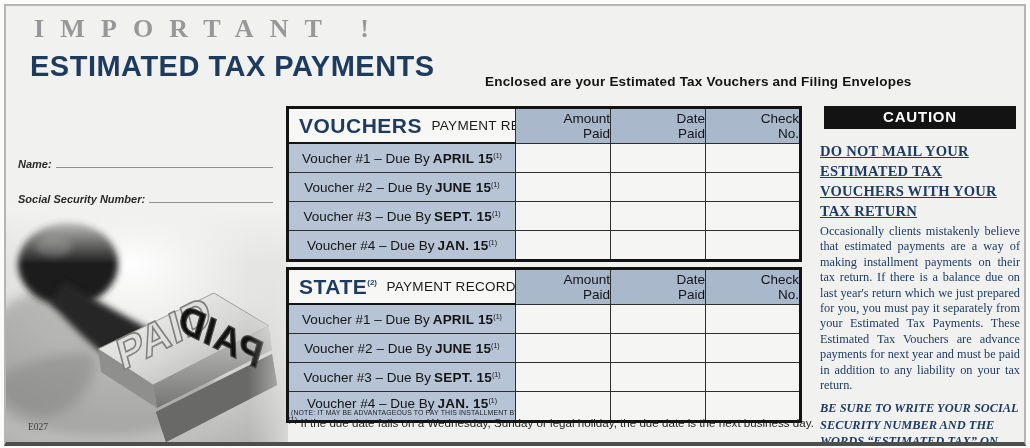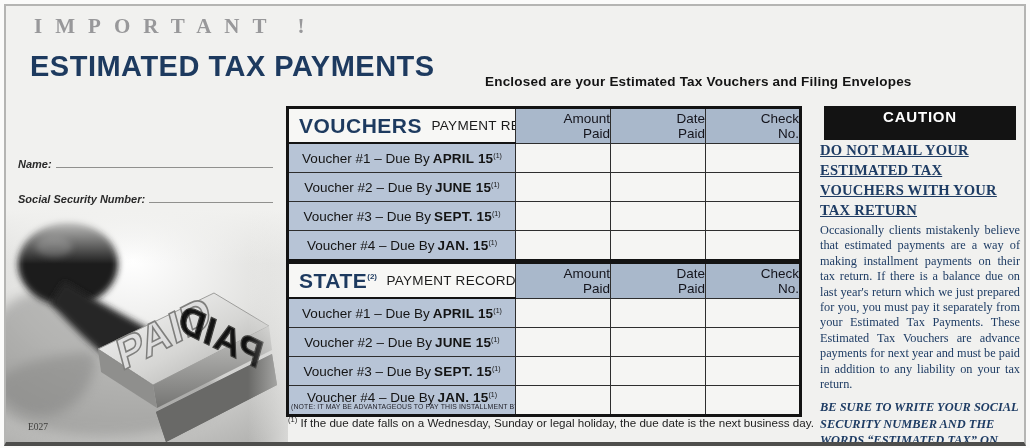--- a/index.html
+++ b/index.html
@@ -3,39 +3,39 @@
 <meta charset="utf-8">
 <style>
   html,body{margin:0;padding:0;background:#fff;}
   .page{position:relative;width:1030px;height:448px;background:#fbfbfa;overflow:hidden;
         font-family:"Liberation Sans",sans-serif;}
   .card{position:absolute;left:4px;top:4px;right:4px;bottom:2px;background:#f1f1ef;
         border:2px solid #b5b5b3;border-bottom:4px solid #4e4e4c;overflow:hidden;}
 
   
   .important{position:absolute;left:28px;top:8px;font-family:"Liberation Serif",serif;
-        font-weight:700;font-size:21px;letter-spacing:0.62em;color:#98989a;white-space:nowrap;}
+        font-weight:700;font-size:26px;letter-spacing:0.62em;color:#98989a;white-space:nowrap;}
   .title{position:absolute;left:24px;top:44px;margin:0;font-size:29px;font-weight:700;
         letter-spacing:0.5px;color:#1d3a5f;white-space:nowrap;}
   .subtitle{position:absolute;left:479px;top:68px;font-size:13.5px;font-weight:700;
         color:#141414;letter-spacing:0.2px;white-space:nowrap;}
 
   
   .field{position:absolute;left:12px;width:255px;display:flex;align-items:baseline;
         font-size:11px;font-weight:700;font-style:italic;color:#2a2a2a;white-space:nowrap;margin-top:34px;}
   .field .line{flex:1;border-bottom:1.2px solid #90908e;height:0.85em;margin-left:4px;min-width:10px;}
   #f-name{top:118px;}
   #f-ssn{top:153px;}
   #f-year{top:188px;}
 
   
   table.ptable{position:absolute;left:280px;width:514px;border-collapse:collapse;
         table-layout:fixed;background:#f5f5f3;border:3px solid #131313;}
   #federal{top:100px;}
-  #state{top:255px;}
+  #state{top:261px;}
   .ptable col.c1{width:228px;}
   .ptable col.c2,.ptable col.c3,.ptable col.c4{width:95px;}
   .ptable th,.ptable td{border:1.5px solid #2e2e2e;padding:0;overflow:hidden;}
   .ptable .tlabel{height:33px;background:#f7f7f5;text-align:left;padding-left:10px;
         border-bottom:2.5px solid #131313;white-space:nowrap;}
   .tname{font-size:21px;font-weight:700;color:#1d3a5f;letter-spacing:0.5px;vertical-align:middle;}
   .tsup{font-size:8px;font-weight:700;color:#1d3a5f;vertical-align:super;}
   .trest{font-size:13.5px;font-weight:400;color:#1b1b1b;margin-left:5px;vertical-align:middle;letter-spacing:0.3px;}
   .colhead{height:33px;background:#a9b8cb;font-weight:400;font-size:13.5px;line-height:15px;
         color:#14141c;text-align:right;border-bottom:2.5px solid #131313;}
@@ -48,23 +48,23 @@
         padding-left:2px;margin-top:-2px;line-height:8px;white-space:nowrap;}
 
   
   .footnotes{position:absolute;left:282px;top:407px;width:530px;color:#1d1d1d;}
   .fn{font-size:11.6px;line-height:13px;white-space:nowrap;}
   .fn sup{font-size:7.5px;vertical-align:super;}
 
   
   .caution{position:absolute;left:814px;top:100px;width:200px;color:#1e3c64;}
   .caution-bar{background:#131313;color:#fff;font-weight:700;font-size:15px;
-        text-align:center;letter-spacing:0.8px;padding:2px 0 15px;width:192px;margin:0 auto;}
+        text-align:center;letter-spacing:0.8px;padding:2px 0 4px;width:192px;margin:0 auto;}
   .caution-heading{font-family:"Liberation Serif",serif;font-weight:700;font-size:14.6px;
-        line-height:20px;text-decoration:underline;margin-top:0;letter-spacing:0.2px;}
+        line-height:20px;text-decoration:underline;margin-top:12px;letter-spacing:0.2px;}
   .caution-body{font-family:"Liberation Serif",serif;font-size:12.3px;line-height:15.4px;
         text-align:justify;margin:3px 0 0 0;}
   .caution-emphasis{font-family:"Liberation Serif",serif;font-weight:700;font-style:italic;
         font-size:12.4px;line-height:16.5px;margin:7px 0 0 0;}
 
   
   .photo{position:absolute;left:0;bottom:0;width:282px;height:233px;display:block;}
 </style>
 </head>
 <body>

